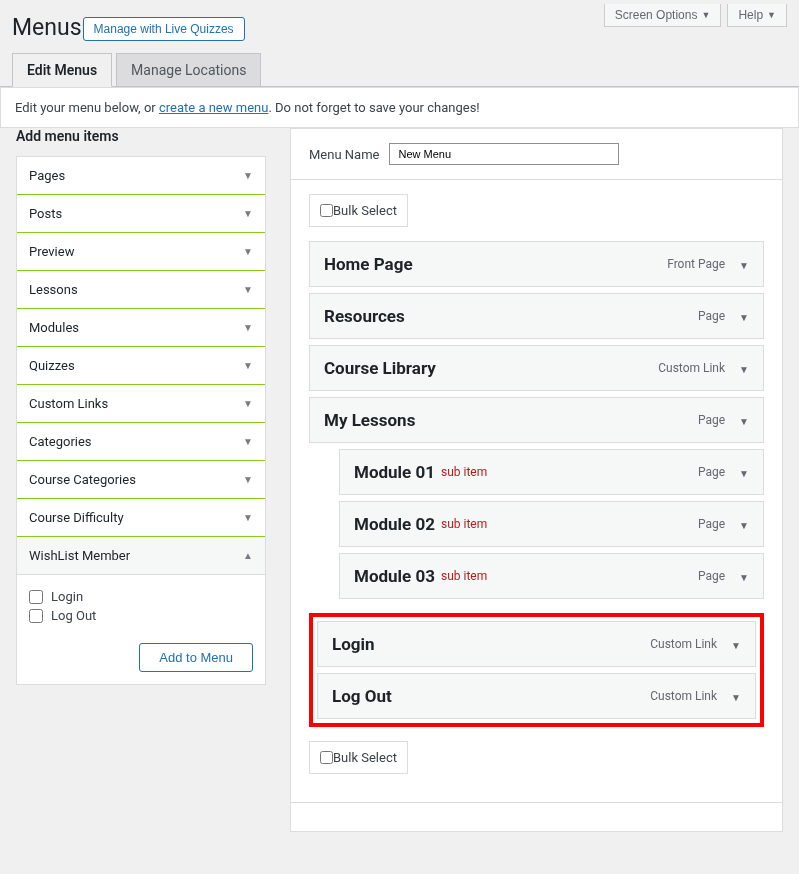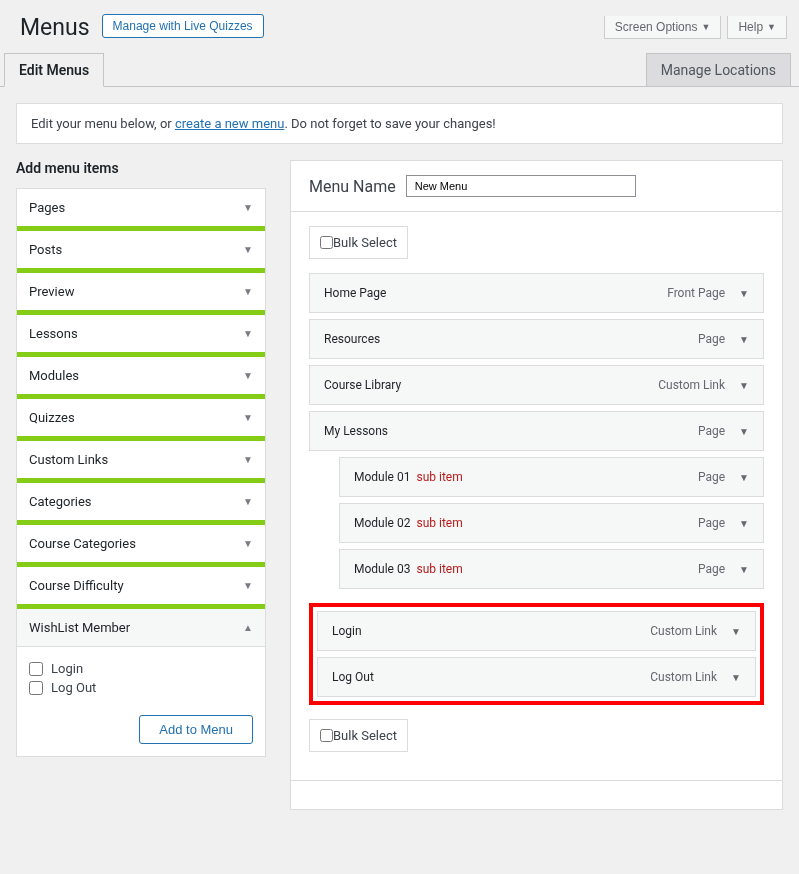--- a/index.html
+++ b/index.html
@@ -1,55 +1,55 @@
 <!DOCTYPE html>
 <html><head>
 <meta charset="utf-8">
 <style>
 * { box-sizing: border-box; margin: 0; padding: 0; }
 body { font-family: -apple-system, BlinkMacSystemFont, "Segoe UI", Roboto, sans-serif; font-size: 13px; color: #3c434a; background: #f0f0f1; }
-.top-buttons { position: absolute; top: 16px; right: 12px; display: flex; gap: 6px; }
+.top-buttons { position: absolute; top: 4px; right: 12px; display: flex; gap: 6px; }
 .top-btn { background: #f6f7f7; border: 1px solid #ccc; border-top: none; padding: 4px 10px; font-size: 12px; color: #646970; cursor: pointer; display: flex; align-items: center; gap: 4px; }
 .top-btn .caret { font-size: 9px; }
-.header-row { display: flex; align-items: flex-start; gap: 12px; padding: 14px 20px 8px; }
+.header-row { display: flex; align-items: flex-end; gap: 1px; padding: 14px 12px 8px; }
 h1 { font-size: 23px; font-weight: 400; color: #1d2327; }
 .live-preview { border: 1px solid #2271b1; color: #2271b1; background: #fff; padding: 4px 10px; font-size: 12px; border-radius: 3px; cursor: pointer; }
-.tabs { display: flex; border-bottom: 1px solid #c3c4c7; padding: 0 4px; margin-top: 4px; justify-content: space-between; }
+.tabs { display: flex; border-bottom: 1px solid #c3c4c7; padding: 0 12px; margin-top: 4px; }
 .tab { padding: 8px 14px; border: 1px solid #c3c4c7; border-bottom: none; background: #dcdcde; margin-right: 4px; font-size: 14px; color: #50575e; cursor: pointer; }
 .tab.active { background: #f0f0f1; border-bottom: 1px solid #f0f0f1; margin-bottom: -1px; color: #1d2327; font-weight: 600; }
-.notice-bar { margin: 16px; padding: 12px 14px; background: #fff; border: 1px solid #dcdcde; font-size: 13px; color: #3c434a; }
+.notice-bar { padding: 12px 14px; background: #fff; border: 1px solid #dcdcde; font-size: 13px; color: #3c434a; }
 .notice-bar a { color: #2271b1; text-decoration: underline; }
 .columns { display: flex; gap: 24px; padding: 0 16px 16px; }
 .left-col { width: 250px; }
 .right-col { flex: 1; }
 h2 { font-size: 14px; font-weight: 600; color: #1d2327; margin-bottom: 12px; }
 .accordion { border: 1px solid #dcdcde; background: #fff; }
-.acc-item { border-bottom: 5px solid #84cc16; }
+.acc-item { border-bottom: 1px solid #84cc16; }
 .acc-item:last-child { border-bottom: none; }
 .acc-header { padding: 11px 12px; display: flex; justify-content: space-between; align-items: center; cursor: pointer; font-size: 13px; color: #1d2327; }
 .acc-header .caret { font-size: 10px; color: #787c82; }
 .acc-item.expanded .acc-header { background: #f6f7f7; border-bottom: 1px solid #dcdcde; }
 .acc-body { padding: 12px; }
 .check-row { display: flex; align-items: center; gap: 8px; padding: 2px 0; }
 .check-row input[type="checkbox"] { width: 14px; height: 14px; }
 .add-menu-wrap { text-align: right; margin-top: 18px; }
 .add-menu-btn { border: 1px solid #2271b1; color: #2271b1; background: #fff; padding: 6px 19px; font-size: 13px; border-radius: 3px; cursor: pointer; }
 .structure-box { border: 1px solid #dcdcde; background: #fff; }
 .name-row { padding: 14px 18px; display: flex; align-items: center; gap: 10px; border-bottom: 1px solid #dcdcde; }
-.name-row label { font-size: 16px; }
+.name-row label { font-size: 13px; }
 .name-row input { border: 1px solid #8c8f94; padding: 4px 8px; font-size: 11px; width: 230px; }
 .struct-body { padding: 14px 18px; }
 .help-text { font-size: 13px; color: #3c434a; line-height: 1.5; margin-bottom: 12px; }
 .bulk-row { display: flex; align-items: center; gap: 0; border: 1px solid #dcdcde; padding: 8px 10px; width: fit-content; margin-bottom: 14px; }
 .menu-list { margin-bottom: 14px; }
 .menu-item-row { border: 1px solid #dcdcde; background: #f6f7f7; padding: 12px 14px; display: flex; justify-content: space-between; align-items: center; margin-bottom: 6px; cursor: move; }
 .menu-item-row .left { display: flex; align-items: center; gap: 6px; }
-.menu-item-row .title { font-weight: 400; font-size: 12px; color: #1d2327; }
+.menu-item-row .title { font-weight: 700; font-size: 17px; color: #1d2327; }
 .menu-item-row .sub { font-size: 12px; color: #b91c1c; text-align: center; }
-.menu-item-row .right { display: flex; align-items: center; gap: 14px; font-size: 12px; color: #646970; }
+.menu-item-row .right { display: flex; align-items: flex-end; gap: 14px; font-size: 12px; color: #646970; }
 .menu-item-row .right .caret { font-size: 10px; }
 .nested { margin-left: 30px; }
 .highlight-box { border: 4px solid #f00; padding: 4px; margin-bottom: 14px; }
 .highlight-box .menu-item-row { margin-bottom: 0; }
 .highlight-box .menu-item-row:first-child { margin-bottom: 6px; }
 .bottom-bar { padding: 14px 18px; border-top: 1px solid #dcdcde; display: flex; align-items: center; gap: 18px; }
 </style>
 </head>
 <body>
 

